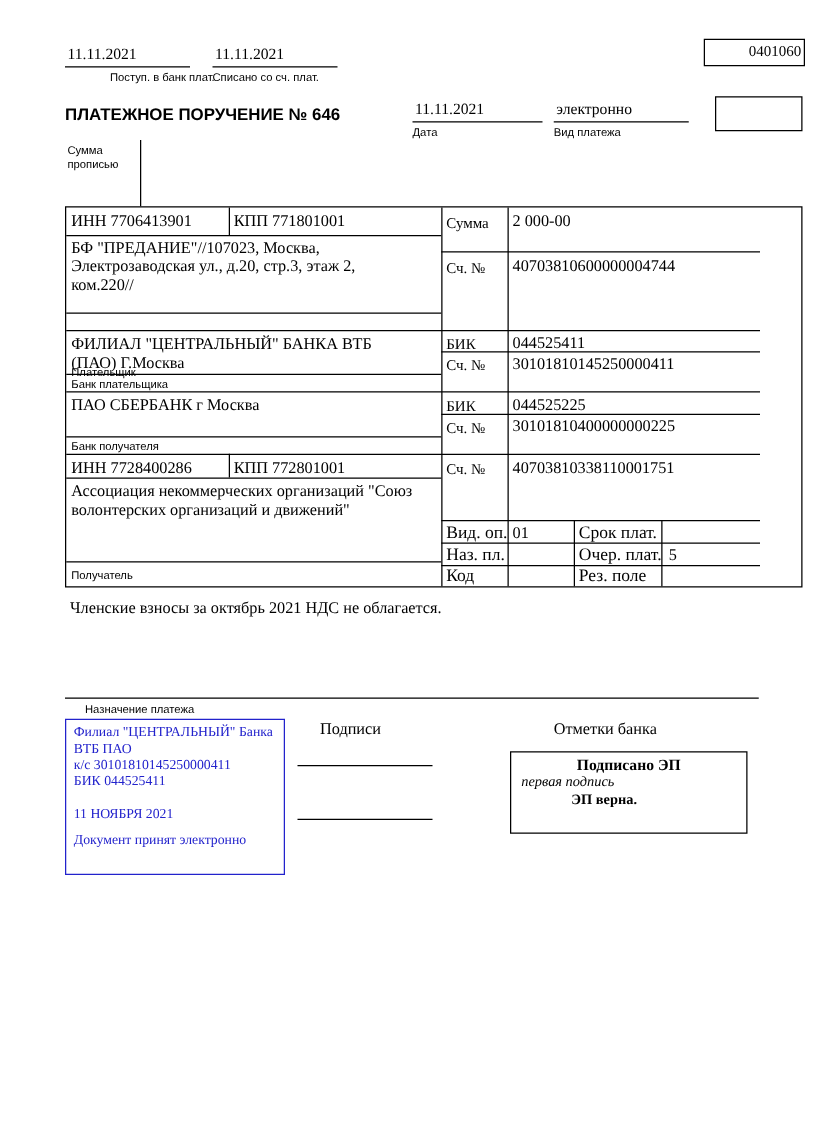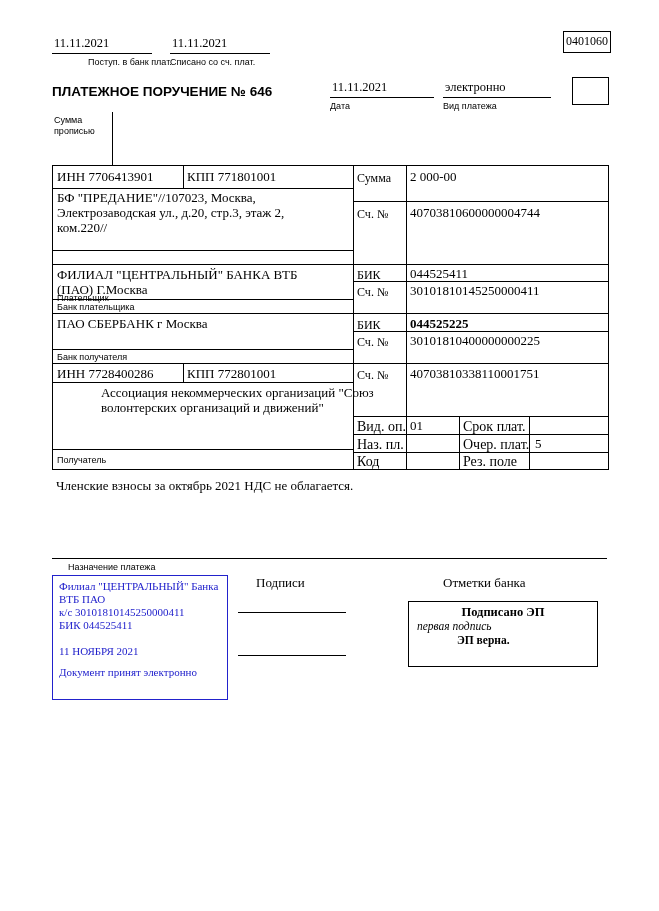--- a/index.html
+++ b/index.html
@@ -8,21 +8,21 @@
   .hl{position:absolute;height:1px;background:#000;}
   .vl{position:absolute;width:1px;background:#000;}
   .t13{position:absolute;font-size:13px;line-height:16px;white-space:nowrap;}
   .t13w{position:absolute;font-size:13px;line-height:15px;}
   .t12{position:absolute;font-size:12px;line-height:14px;white-space:nowrap;}
   .t11{position:absolute;font-size:14px;line-height:13px;white-space:nowrap;}
   .cap{position:absolute;font-family:"Liberation Sans",sans-serif;font-size:9px;line-height:10px;white-space:nowrap;}
   .capw{position:absolute;font-family:"Liberation Sans",sans-serif;font-size:9px;line-height:11px;}
   .field{position:absolute;border-bottom:1px solid #000;font-size:12.5px;line-height:15px;
          padding:0 2px 2px 2px;white-space:nowrap;}
-  .box{position:absolute;border:1px solid #000;}
+  .box{position:absolute;border:1px solid #000;padding-left:33px;}
   .title{position:absolute;font-family:"Liberation Sans",sans-serif;font-weight:bold;
          font-size:13.5px;white-space:nowrap;}
   .code{font-size:12px;text-align:center;line-height:19px;}
   .stamp{position:absolute;left:52px;top:575px;width:176px;height:125px;border:1px solid #2222cc;
          color:#2222cc;font-size:11px;line-height:13px;padding:4px 6px;box-sizing:border-box;}
   .ep{position:absolute;left:408px;top:601px;width:190px;height:66px;border:1px solid #000;
       padding:3px 8px;box-sizing:border-box;font-size:11.5px;line-height:14px;}
 </style>
 </head>
 <body>
@@ -81,30 +81,30 @@
 
     <div class="t13w" style="left:4px;top:101px;width:268px;">ФИЛИАЛ "ЦЕНТРАЛЬНЫЙ" БАНКА ВТБ (ПАО) Г.Москва</div>
     <div class="t12" style="left:304px;top:102px;">БИК</div>
     <div class="t13" style="left:357px;top:100px;">044525411</div>
     <div class="t12" style="left:304px;top:119px;">Сч. №</div>
     <div class="t13" style="left:357px;top:117px;">30101810145250000411</div>
     <div class="cap" style="left:4px;top:136px;">Банк плательщика</div>
 
     <div class="t13" style="left:4px;top:150px;">ПАО СБЕРБАНК г Москва</div>
     <div class="t12" style="left:304px;top:152px;">БИК</div>
-    <div class="t13" style="left:357px;top:150px;font-weight:bold;">044525225</div>
+    <div class="t13" style="left:357px;top:150px;">044525225</div>
     <div class="t12" style="left:304px;top:169px;">Сч. №</div>
     <div class="t13" style="left:357px;top:167px;">30101810400000000225</div>
     <div class="cap" style="left:4px;top:186px;">Банк получателя</div>
 
     <div class="t13" style="left:4px;top:200px;">ИНН 7728400286</div>
     <div class="t13" style="left:134px;top:200px;">КПП 772801001</div>
     <div class="t12" style="left:304px;top:202px;">Сч. №</div>
     <div class="t13" style="left:357px;top:200px;">40703810338110001751</div>
-    <div class="t13w" style="left:4px;top:219px;width:285px;margin-left:44px;">Ассоциация некоммерческих организаций "Союз волонтерских организаций и движений"</div>
+    <div class="t13w" style="left:4px;top:219px;width:285px;">Ассоциация некоммерческих организаций "Союз волонтерских организаций и движений"</div>
     <div class="cap" style="left:4px;top:289px;">Получатель</div>
 
     <div class="t11" style="left:304px;top:254px;">Вид. оп.</div>
     <div class="t13" style="left:357px;top:252px;">01</div>
     <div class="t11" style="left:410px;top:254px;">Срок плат.</div>
     <div class="t11" style="left:304px;top:272px;">Наз. пл.</div>
     <div class="t11" style="left:410px;top:272px;">Очер. плат.</div>
     <div class="t13" style="left:482px;top:270px;">5</div>
     <div class="t11" style="left:304px;top:289px;">Код</div>
     <div class="t11" style="left:410px;top:289px;">Рез. поле</div>

